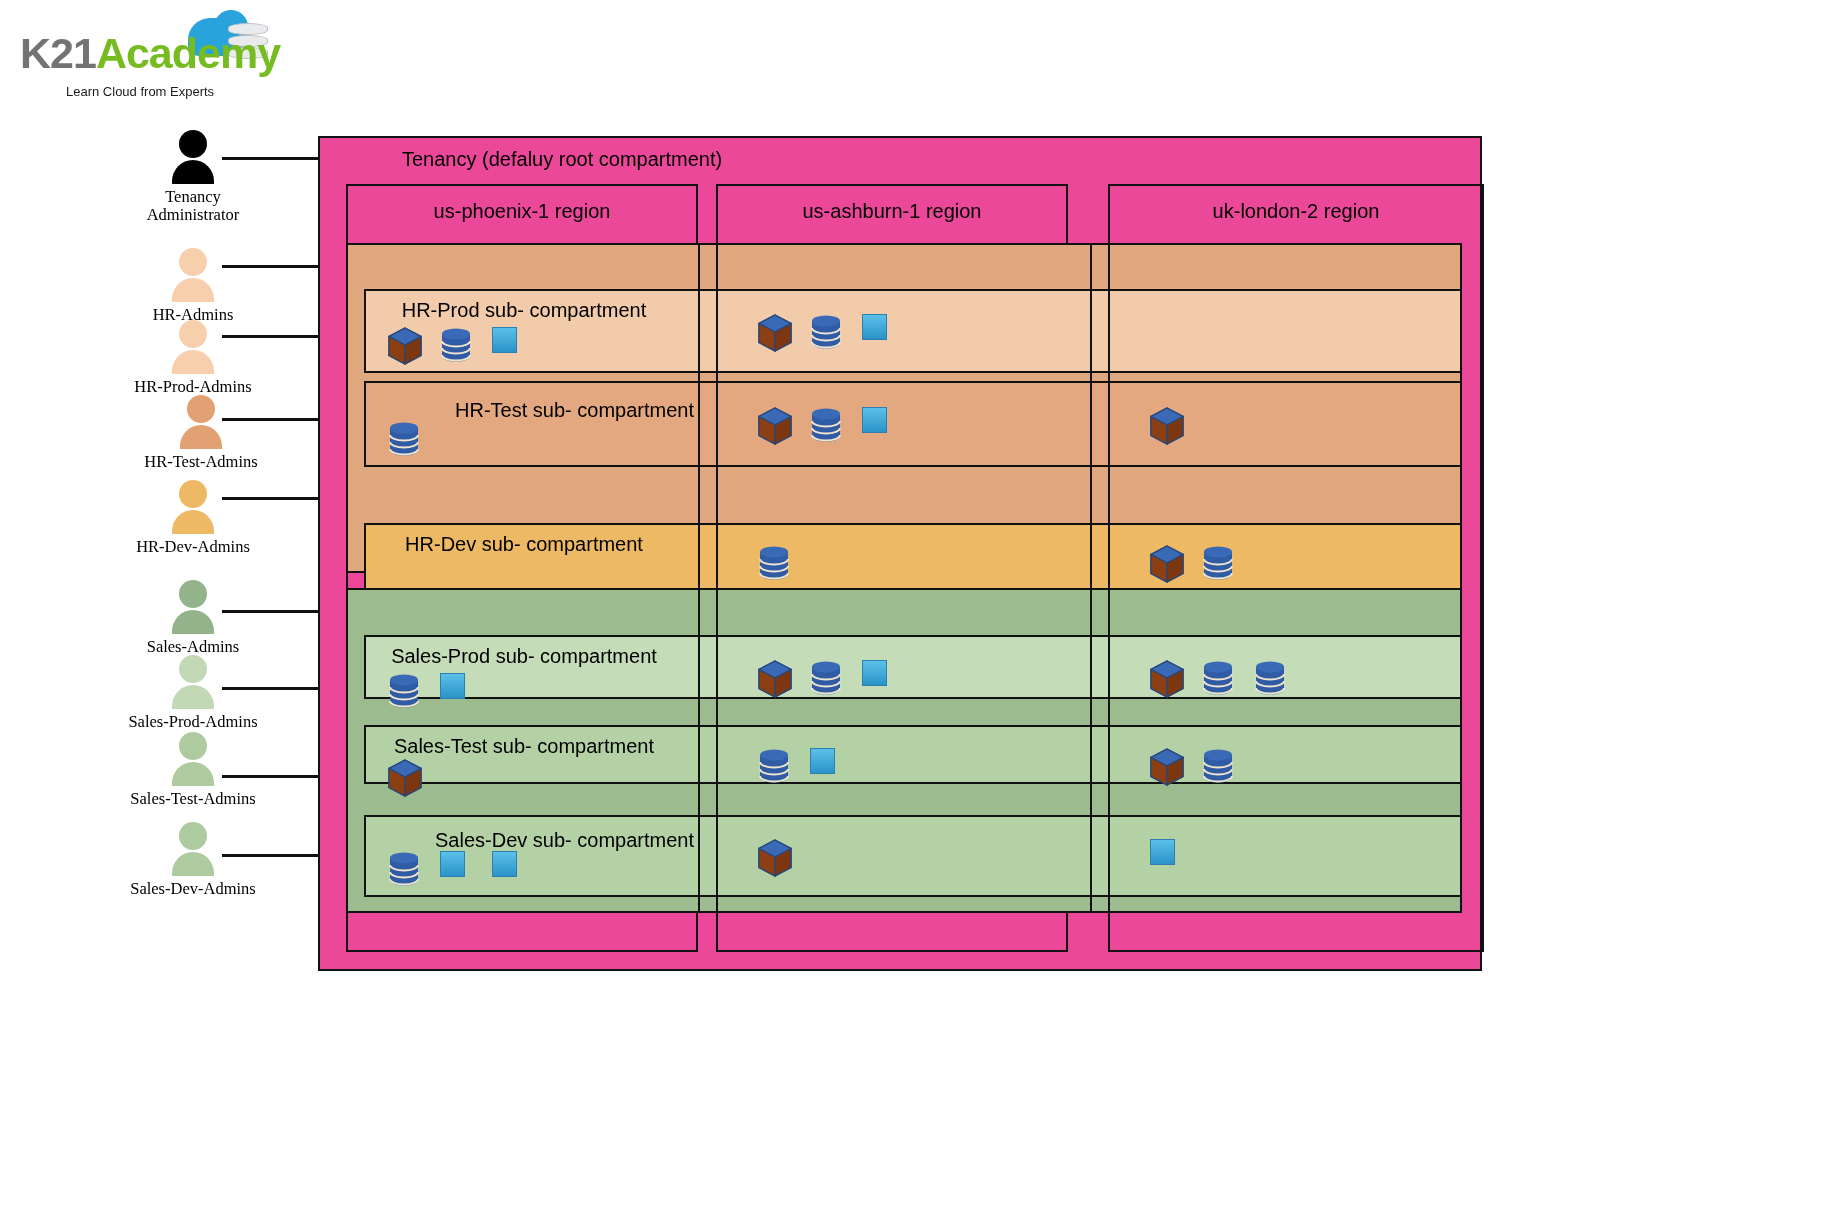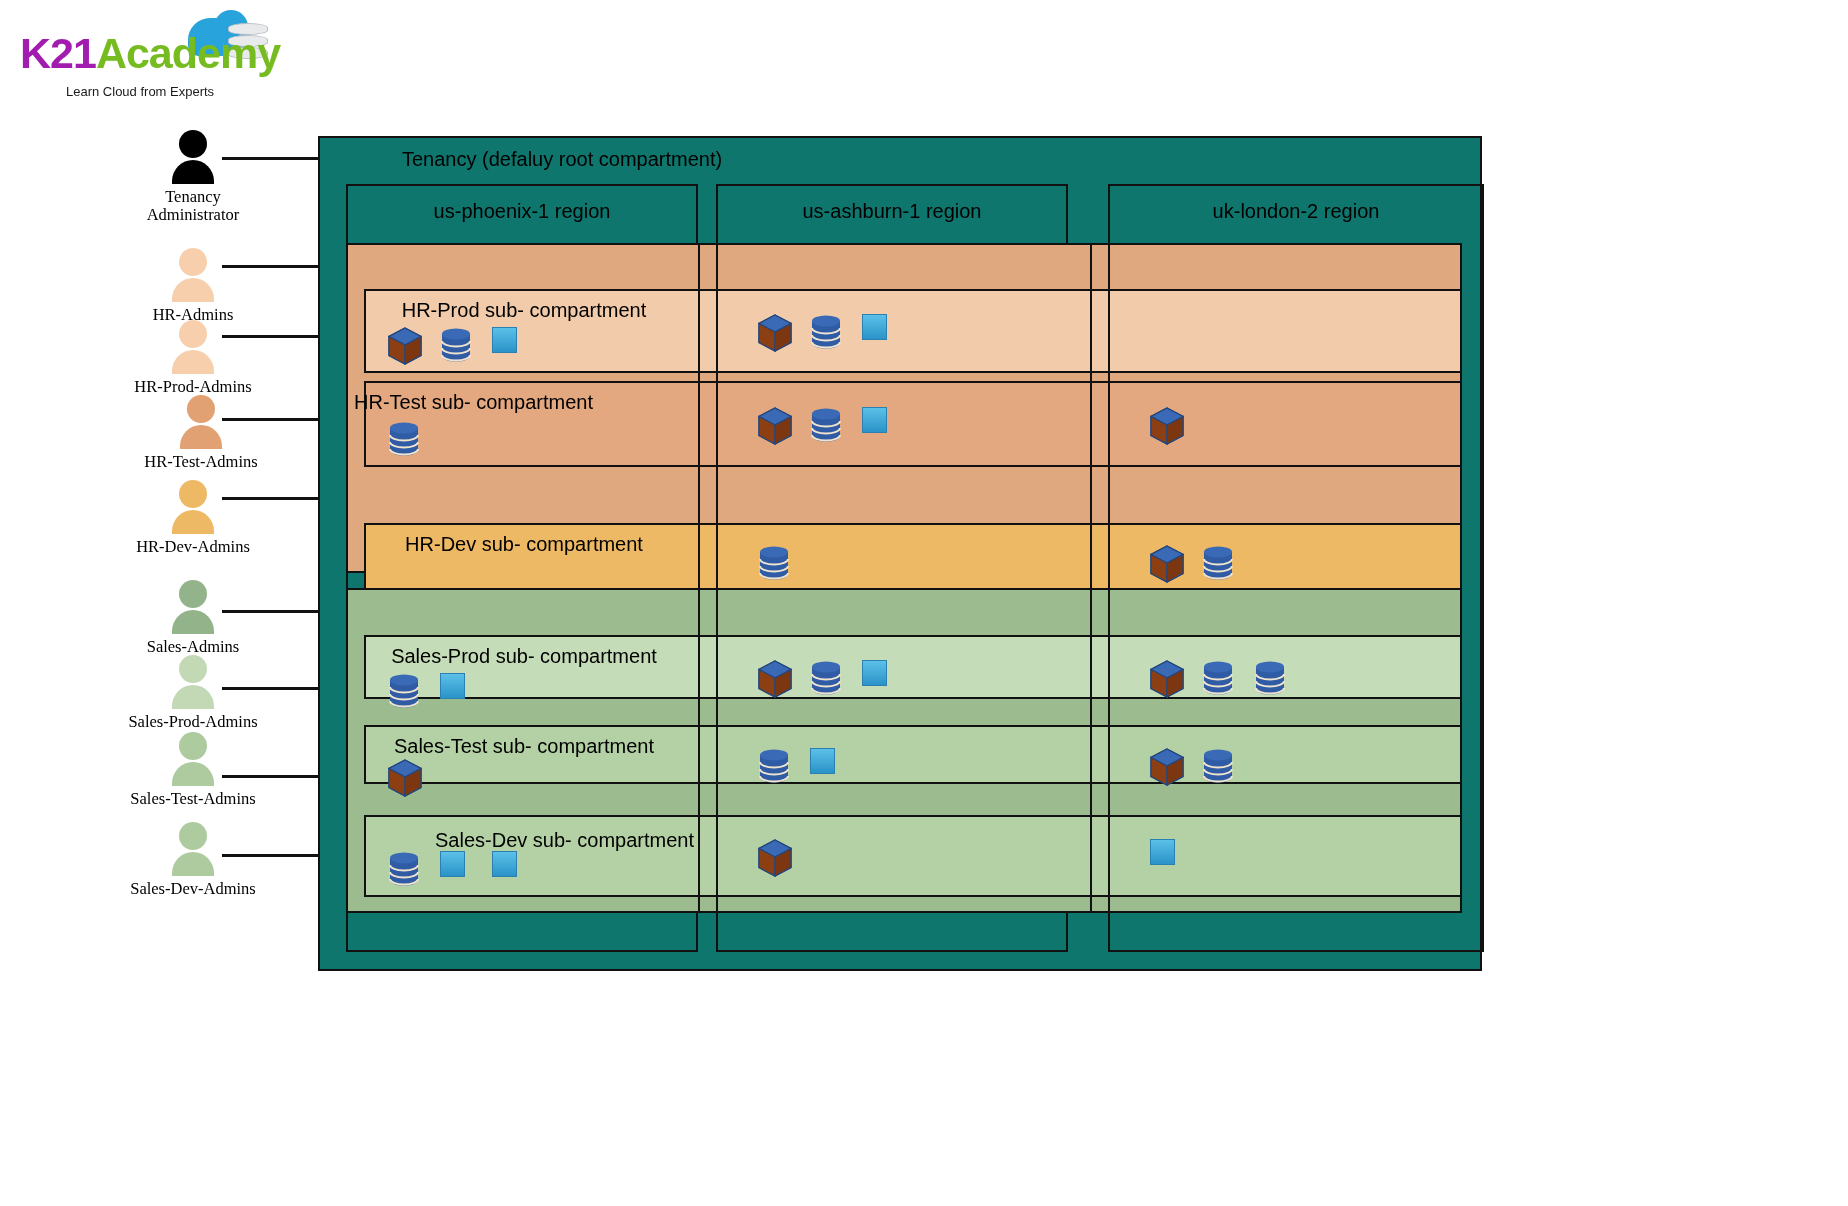--- a/index.html
+++ b/index.html
@@ -3,21 +3,21 @@
 <meta charset="utf-8">
 <style>
   html,body{margin:0;padding:0;background:#ffffff;}
   body{width:1848px;height:1206px;position:relative;
        font-family:"Liberation Sans","DejaVu Sans",sans-serif;color:#000;}
 
   
   #logo{position:absolute;left:18px;top:10px;width:270px;height:90px;}
   #logo .word{position:absolute;left:2px;top:22px;font-size:43px;font-weight:bold;
               letter-spacing:-1px;line-height:1;}
-  #logo .k21{color:#a21caf;margin-top:40px;}
+  #logo .k21{color:#737373;margin-top:40px;}
   #logo .acad{color:#76bc21;}
   #logo .tag{position:absolute;left:48px;top:74px;font-size:13px;color:#1a1a1a;
              font-family:"Liberation Sans",sans-serif;}
   #logo .cloud{position:absolute;left:170px;top:8px;width:62px;height:38px;
                background:#29a3dc;border-radius:22px 22px 10px 10px;}
   #logo .cloud:before{content:"";position:absolute;left:4px;top:12px;width:26px;height:26px;
                background:#29a3dc;border-radius:50%;}
   #logo .cloud:after{content:"";position:absolute;left:26px;top:-8px;width:34px;height:34px;
                background:#29a3dc;border-radius:50%;}
   #logo .db{position:absolute;left:210px;top:13px;width:40px;height:44px;}
@@ -36,21 +36,21 @@
   .persona .plabel{font-size:16.5px;line-height:1.12;margin-top:4px;
                    font-family:Liberation Serif, serif;}
 
   
   .conn{position:absolute;height:0;border-top:3px solid #111;}
   .arrow{position:absolute;width:0;height:0;border-left:13px solid #111;
          border-top:8px solid transparent;border-bottom:8px solid transparent;}
 
   
   #tenancy{position:absolute;left:318px;top:136px;width:1164px;height:835px;
-           border:2.5px solid #111;box-sizing:border-box;background:#0f766e;}
+           border:2.5px solid #111;box-sizing:border-box;background:#ec4899;}
   #tenancy-label{position:absolute;left:82px;top:10px;font-size:20px;}
 
   .region-col{position:absolute;top:46px;border:2.5px solid #111;box-sizing:border-box;
               background:transparent;}
   .region-col .rlabel{position:absolute;left:0;right:0;top:14px;text-align:center;font-size:20px;}
 
   
   .band{position:absolute;box-sizing:border-box;}
   .band.outer{border:2.5px solid #111;}
   .band.inner{border:2.5px solid #111;}
@@ -223,21 +223,21 @@
         <div class="ic db" style="left: 444px; top: 23px;"><svg width="32" height="36" viewBox="0 0 32 36">
             <path d="M2 7 v22 a14 5.5 0 0 0 28 0 V7 z" fill="#2f5ca5"></path>
             <ellipse cx="16" cy="7" rx="14" ry="5.5" fill="#3a6ab5"></ellipse>
             <path d="M2 14 a14 5.5 0 0 0 28 0" fill="none" stroke="#f0e4cf" stroke-width="1.8"></path>
             <path d="M2 21 a14 5.5 0 0 0 28 0" fill="none" stroke="#f0e4cf" stroke-width="1.8"></path>
             <path d="M2 28 a14 5.5 0 0 0 28 0" fill="none" stroke="#f0e4cf" stroke-width="1.8"></path>
           </svg></div>
         <div class="ic blk" style="left: 496px; top: 23px;"></div>
       </div>
       <div class="band inner" style="left: 44px; top: 243px; width: 1098px; height: 86px; background: rgb(227, 168, 127);">
-        <div class="ctitle" style="left: -12px; width: 340px; text-align: left; top: 8px;">HR-Test sub- compartment</div>
+        <div class="ctitle" style="left: -12px; width: 340px; text-align: right; top: 16px;">HR-Test sub- compartment</div>
         <div class="ic db" style="left: 22px; top: 38px;"><svg width="32" height="36" viewBox="0 0 32 36">
             <path d="M2 7 v22 a14 5.5 0 0 0 28 0 V7 z" fill="#2f5ca5"></path>
             <ellipse cx="16" cy="7" rx="14" ry="5.5" fill="#3a6ab5"></ellipse>
             <path d="M2 14 a14 5.5 0 0 0 28 0" fill="none" stroke="#f0e4cf" stroke-width="1.8"></path>
             <path d="M2 21 a14 5.5 0 0 0 28 0" fill="none" stroke="#f0e4cf" stroke-width="1.8"></path>
             <path d="M2 28 a14 5.5 0 0 0 28 0" fill="none" stroke="#f0e4cf" stroke-width="1.8"></path>
           </svg></div>
         <div class="ic cube" style="left: 392px; top: 24px;"><svg width="34" height="38" viewBox="0 0 34 38">
             <polygon points="17,1 33,9.5 33,28.5 17,37 1,28.5 1,9.5" fill="#2f5ca5" stroke="#24477d" stroke-width="1.4"></polygon>
             <polygon points="17,1 33,9.5 17,18 1,9.5" fill="#3a6ab5" stroke="#24477d" stroke-width="1.2"></polygon>

